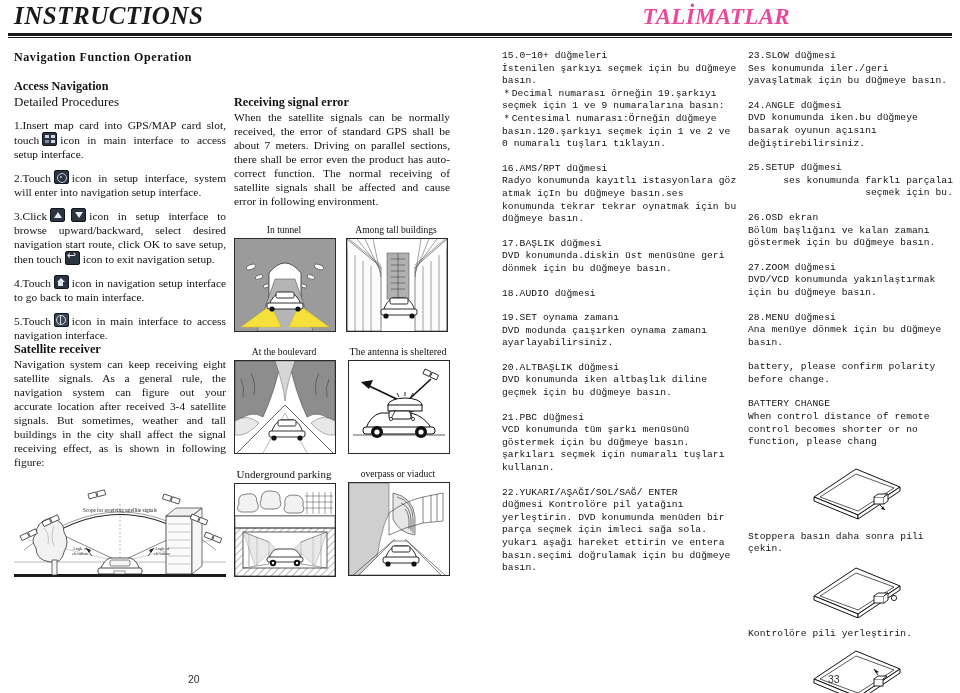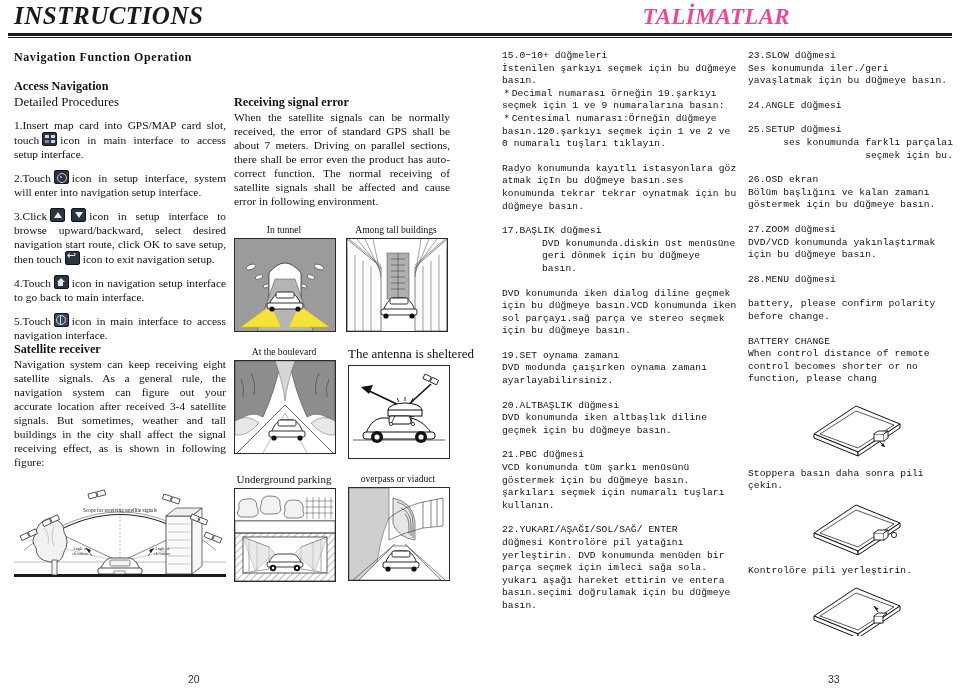--- a/index.html
+++ b/index.html
@@ -457,21 +457,21 @@
             <path d="M36 72 q4 -11 10 -13 l12 0 q7 2 10 13 z"></path>
             <rect x="34" y="70" width="36" height="6" rx="2"></rect>
             <rect x="43" y="59" width="18" height="6" rx="1.5"></rect>
           </g>
           <circle cx="39" cy="77" r="2.6" fill="#111"></circle>
           <circle cx="65" cy="77" r="2.6" fill="#111"></circle>
         </svg>
       </div>
     </div>
     <div class="fig">
-      <div class="fig-cap" style="font-size:13px;font-family:Liberation Serif, serif;">The antenna is sheltered</div>
+      <div class="fig-cap" style="font-size:10px;font-family:Liberation Serif, serif;">The antenna is sheltered</div>
       <div class="fig-box">
         <svg width="100" height="92" viewBox="0 0 100 92">
           <rect x="0" y="0" width="100" height="92" fill="#ffffff"></rect>
           <line x1="4" y1="74" x2="96" y2="74" stroke="#333" stroke-width="0.8"></line>
 
           <line x1="14" y1="22" x2="56" y2="42" stroke="#111" stroke-width="1.6"></line>
           <polygon points="12,21 24,19 20,28" fill="#111"></polygon>
           <line x1="56" y1="42" x2="82" y2="18" stroke="#111" stroke-width="1.6"></line>
 
           <g transform="translate(76,8) rotate(25)" fill="#fff" stroke="#111" stroke-width="0.8">
@@ -582,28 +582,29 @@
 </div>
 
 <div class="col col-3">
   <div class="tr tr-block">
     <div>15.0−10+ düğmeleri</div>
     <div style="white-space:pre-line;">İstenilen şarkıyı seçmek için bu düğmeye basın.
 ＊Decimal numarası örneğin 19.şarkıyı seçmek için 1 ve 9 numaralarına basın:
 ＊Centesimal numarası:Örneğin düğmeye basın.120.şarkıyı seçmek için 1 ve 2 ve 0 numaralı tuşları tıklayın.</div>
   </div>
   <div class="tr tr-block">
+    <div>16.AMS/RPT düğmesi</div>
     <div style="white-space:pre-line;">Radyo konumunda kayıtlı istasyonlara göz atmak içIn bu düğmeye basın.ses konumunda tekrar tekrar oynatmak için bu düğmeye basın.</div>
   </div>
   <div class="tr tr-block">
     <div>17.BAŞLIK düğmesi</div>
-    <div style="white-space:pre-line;margin-left:40px;">DVD konumunda.diskin üst menüsüne geri dönmek için bu düğmeye basın.</div>
-  </div>
-  <div class="tr tr-block">
-    <div style="white-space:pre-line;">DVD konumunda iken  dialog diline geçmek için bu düğmeye basın.VCD konumunda iken sol parçayı.sağ parça ve stereo seçmek için bu düğmeye basın.</div>
+    <div style="white-space:pre-line;">DVD konumunda.diskin üst menüsüne geri dönmek için bu düğmeye basın.</div>
+  </div>
+  <div class="tr tr-block">
+    <div>18.AUDIO düğmesi</div>
   </div>
   <div class="tr tr-block">
     <div>19.SET oynama zamanı</div>
     <div style="white-space:pre-line;">DVD modunda çaışırken oynama zamanı ayarlayabilirsiniz.</div>
   </div>
   <div class="tr tr-block">
     <div>20.ALTBAŞLIK düğmesi</div>
     <div style="white-space:pre-line;">DVD konumunda iken altbaşlık diline geçmek için bu düğmeye basın.</div>
   </div>
   <div class="tr tr-block">
@@ -618,35 +619,37 @@
   </div>
 </div>
 
 <div class="col col-4">
   <div class="tr tr-block">
     <div>23.SLOW düğmesi</div>
     <div style="white-space:pre-line;">Ses konumunda iler./geri yavaşlatmak için bu düğmeye basın.</div>
   </div>
   <div class="tr tr-block">
     <div>24.ANGLE düğmesi</div>
+    <div style="white-space:pre-line;">DVD konumunda iken.bu düğmeye basarak oyunun açısını değiştirebilirsiniz.</div>
   </div>
   <div class="tr tr-block">
     <div>25.SETUP düğmesi</div>
     <div style="white-space:pre-line;text-align:right;">ses konumunda farklı parçalaı seçmek için bu.</div>
   </div>
   <div class="tr tr-block">
     <div>26.OSD ekran</div>
     <div style="white-space:pre-line;">Bölüm başlığını ve kalan zamanı göstermek için bu düğmeye basın.</div>
   </div>
   <div class="tr tr-block">
     <div>27.ZOOM düğmesi</div>
     <div style="white-space:pre-line;">DVD/VCD konumunda yakınlaştırmak için bu düğmeye basın.</div>
   </div>
   <div class="tr tr-block">
     <div>28.MENU düğmesi</div>
+    <div style="white-space:pre-line;">Ana menüye dönmek için bu düğmeye basın.</div>
   </div>
   <div class="tr tr-block">
     <div style="white-space:pre-line;">battery, please confirm polarity before change.</div>
   </div>
   <div class="tr tr-block">
     <div>BATTERY CHANGE</div>
     <div style="white-space:pre-line;">When control distance of remote control becomes shorter or no function, please chang</div>
   </div>
 
   <div class="bat-fig">

